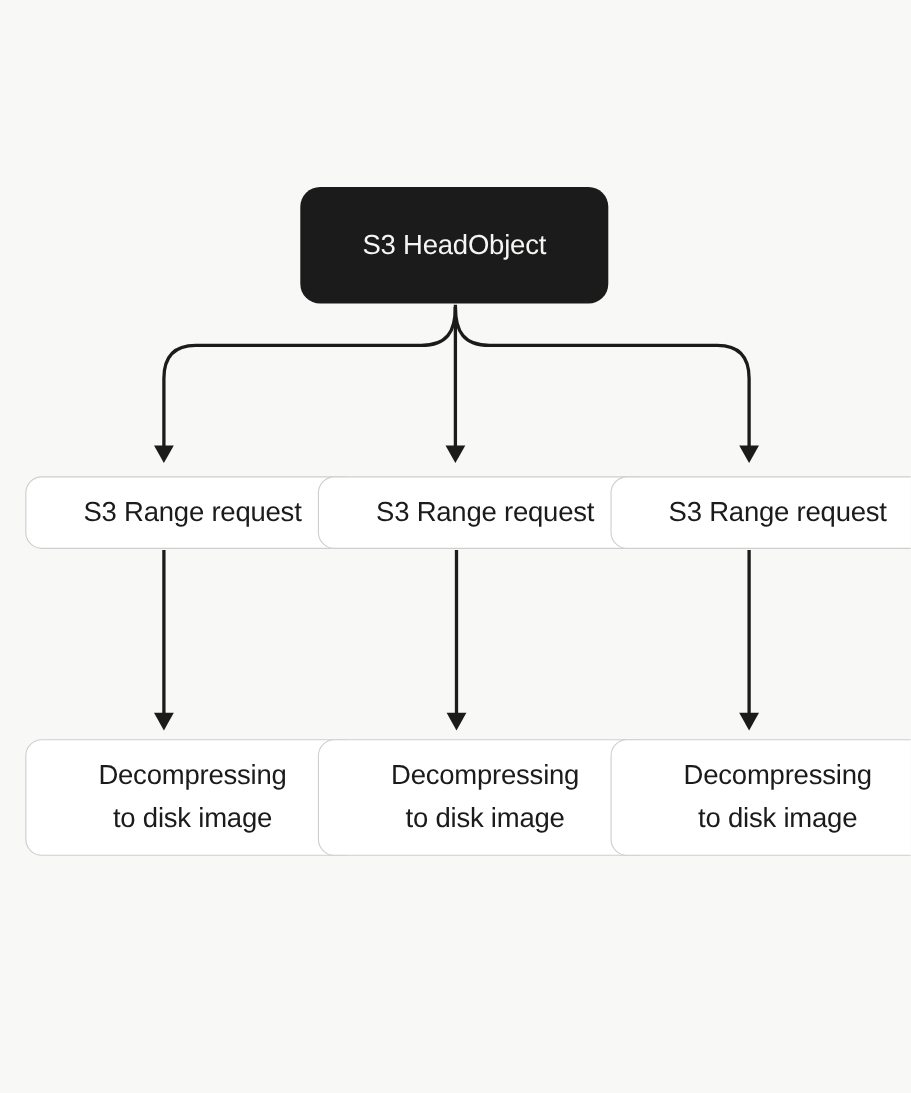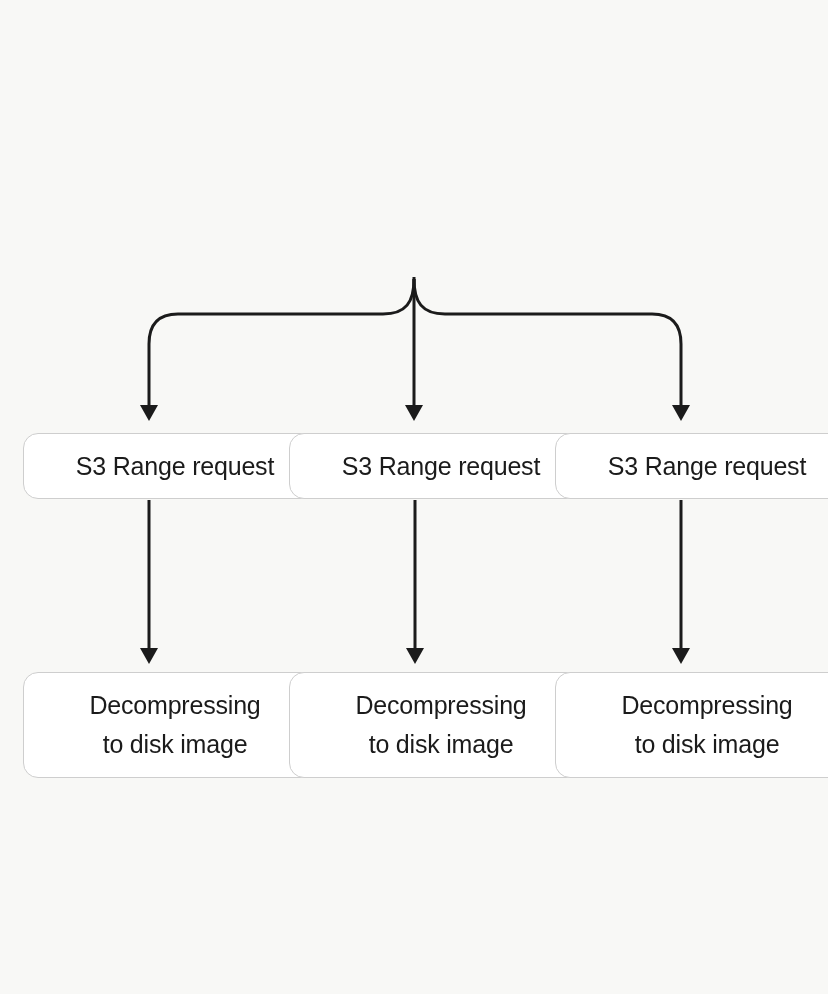--- a/index.html
+++ b/index.html
@@ -75,20 +75,23 @@
 
     <path d="M149 500 L149 649" fill="none" stroke="currentColor" stroke-width="3"></path>
     <path d="M415 500 L415 649" fill="none" stroke="currentColor" stroke-width="3"></path>
     <path d="M681 500 L681 649" fill="none" stroke="currentColor" stroke-width="3"></path>
 
     <path d="M140 648 L158 648 L149 664 Z" fill="currentColor"></path>
     <path d="M406 648 L424 648 L415 664 Z" fill="currentColor"></path>
     <path d="M672 648 L690 648 L681 664 Z" fill="currentColor"></path>
   </svg>
 
+  <div class="node node-root">
+    <span>S3 HeadObject</span>
+  </div>
 
   <div class="node node-white row-mid col-1">
     <span>S3 Range request</span>
   </div>
   <div class="node node-white row-mid col-2">
     <span>S3 Range request</span>
   </div>
   <div class="node node-white row-mid col-3">
     <span>S3 Range request</span>
   </div>

